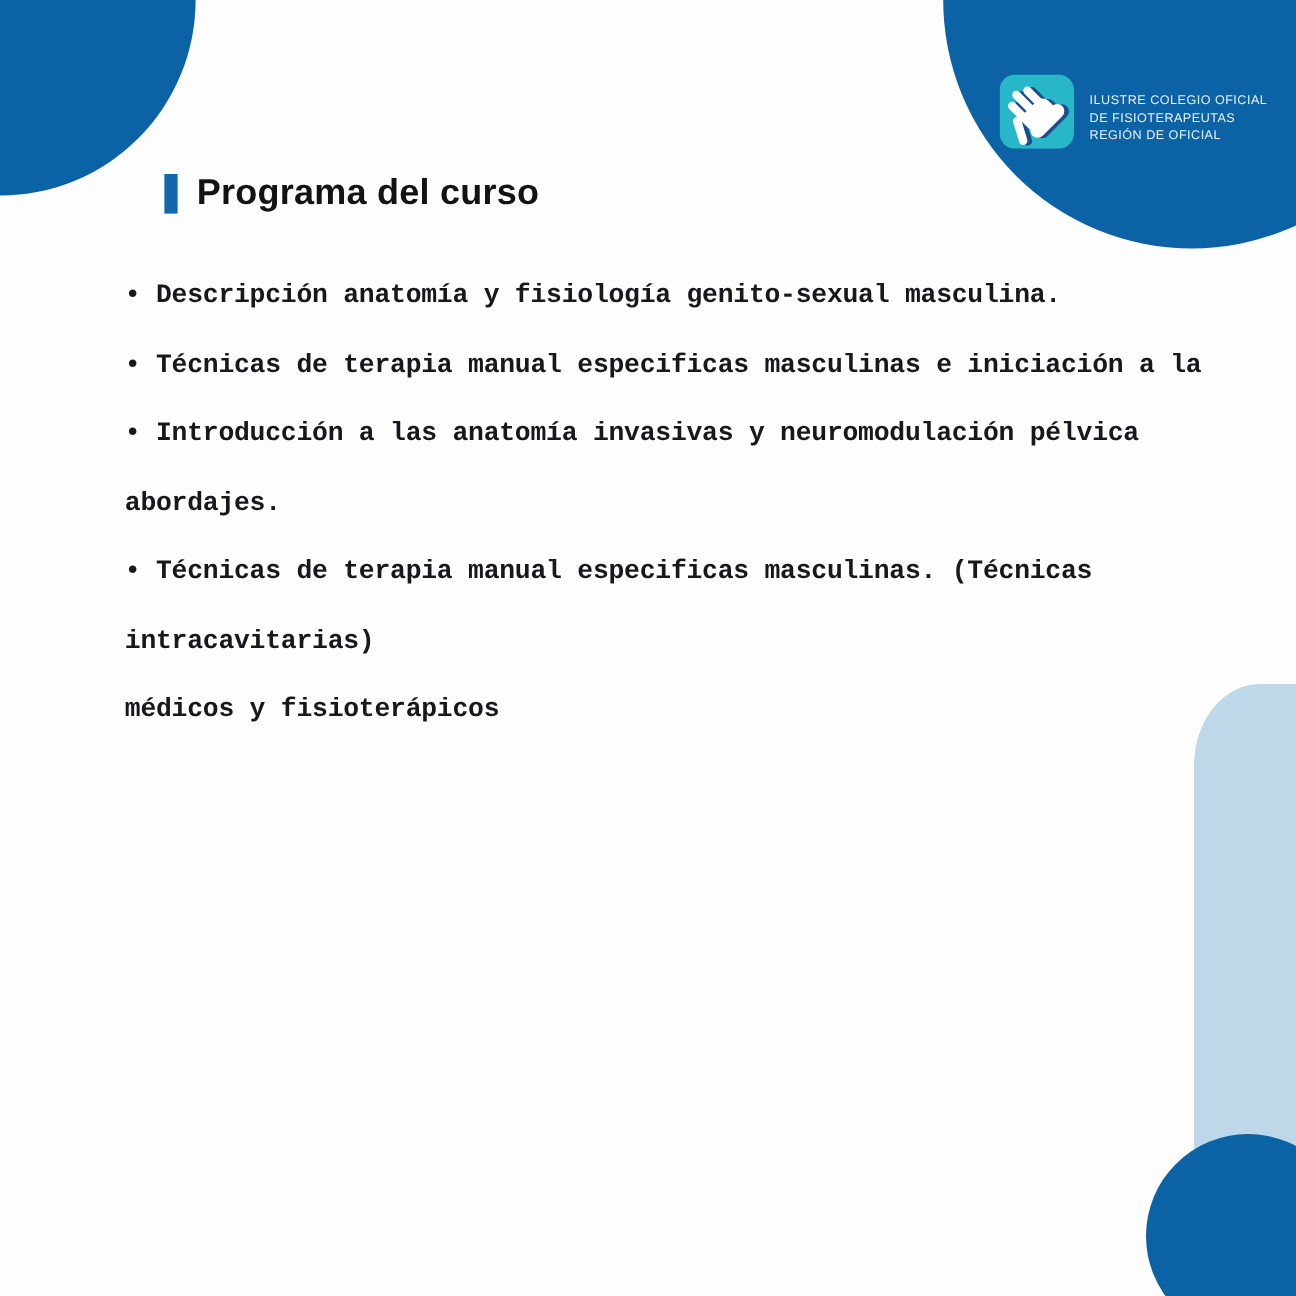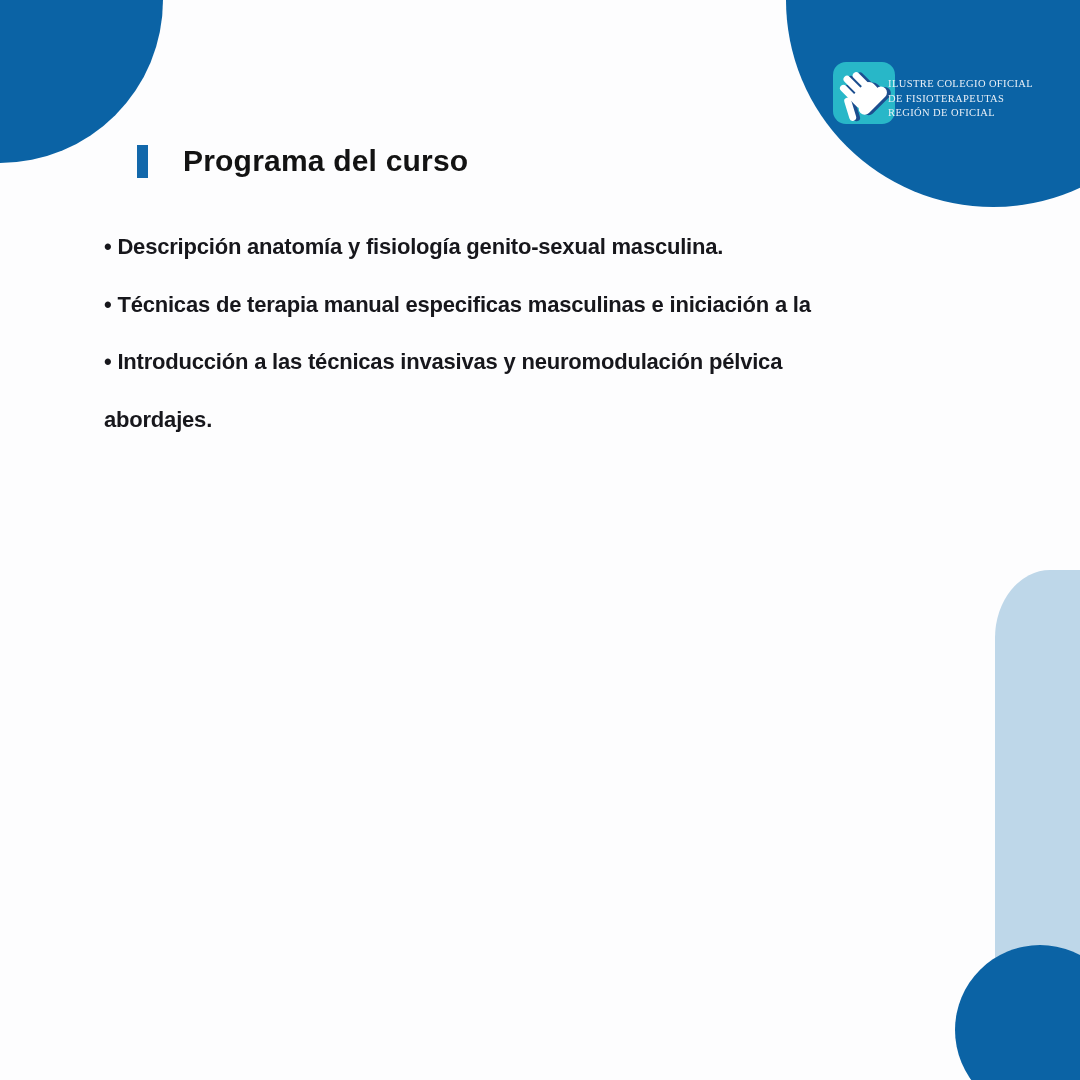--- a/index.html
+++ b/index.html
@@ -27,60 +27,60 @@
   }
 
   
   .logo-badge {
     position: absolute;
     left: 833px; top: 62px;
     width: 62px; height: 62px;
   }
   .logo-text {
     position: absolute;
-    left: 888px; top: 77px;
+    left: 908px; top: 77px;
     color: #eaf0f7;
-    font-family: Liberation Serif, serif;
+    font-family: Liberation Sans, sans-serif;
     font-size: 10.5px;
     line-height: 14.5px;
     letter-spacing: 0.4px;
     white-space: nowrap;
   }
 
   
   .title-bar {
     position: absolute;
     left: 137px; top: 145px;
     width: 11px; height: 33px;
     background: #1268ab;
   }
   .page-title {
     position: absolute;
-    left: 183px; top: 143px;
+    left: 164px; top: 143px;
     height: 36px;
     line-height: 36px;
     font-size: 30px;
     font-weight: bold;
     color: #131313;
     letter-spacing: 0.2px;
     white-space: nowrap;
   }
 
   
   .program {
     position: absolute;
     left: 104px; top: 218px;
     width: 930px;
     font-size: 22px;
     font-weight: bold;
     color: #17171c;
     line-height: 57.5px;
     letter-spacing: -0.2px;
   }
-  .program .line { white-space: nowrap; }
+  .program .line { white-space: nowrap; font-family: Liberation Mono, monospace; }
 </style>
 </head>
 <body>
 
 <div class="circle circle-top-left"></div>
 <div class="circle circle-top-right"></div>
 <div class="rect-right"></div>
 <div class="circle circle-bottom-right"></div>
 
 <div class="logo-badge">
@@ -107,15 +107,18 @@
   <div>DE FISIOTERAPEUTAS</div>
   <div>REGIÓN DE OFICIAL</div>
 </div>
 
 <div class="title-bar"></div>
 <h1 class="page-title">Programa del curso</h1>
 
 <div class="program">
   <div class="line">• Descripción anatomía y fisiología genito-sexual masculina.</div>
   <div class="line">• Técnicas de terapia manual especificas masculinas e iniciación a la</div>
-  <div class="line">• Introducción a las técnicas invasivas y neuromodulación pélvica</div>
+  <div class="line">• Introducción a las anatomía invasivas y neuromodulación pélvica</div>
   <div class="line">abordajes.</div>
+  <div class="line">• Técnicas de terapia manual especificas masculinas. (Técnicas</div>
+  <div class="line">intracavitarias)</div>
+  <div class="line">médicos y fisioterápicos</div>
 </div>
 
 </body></html>

